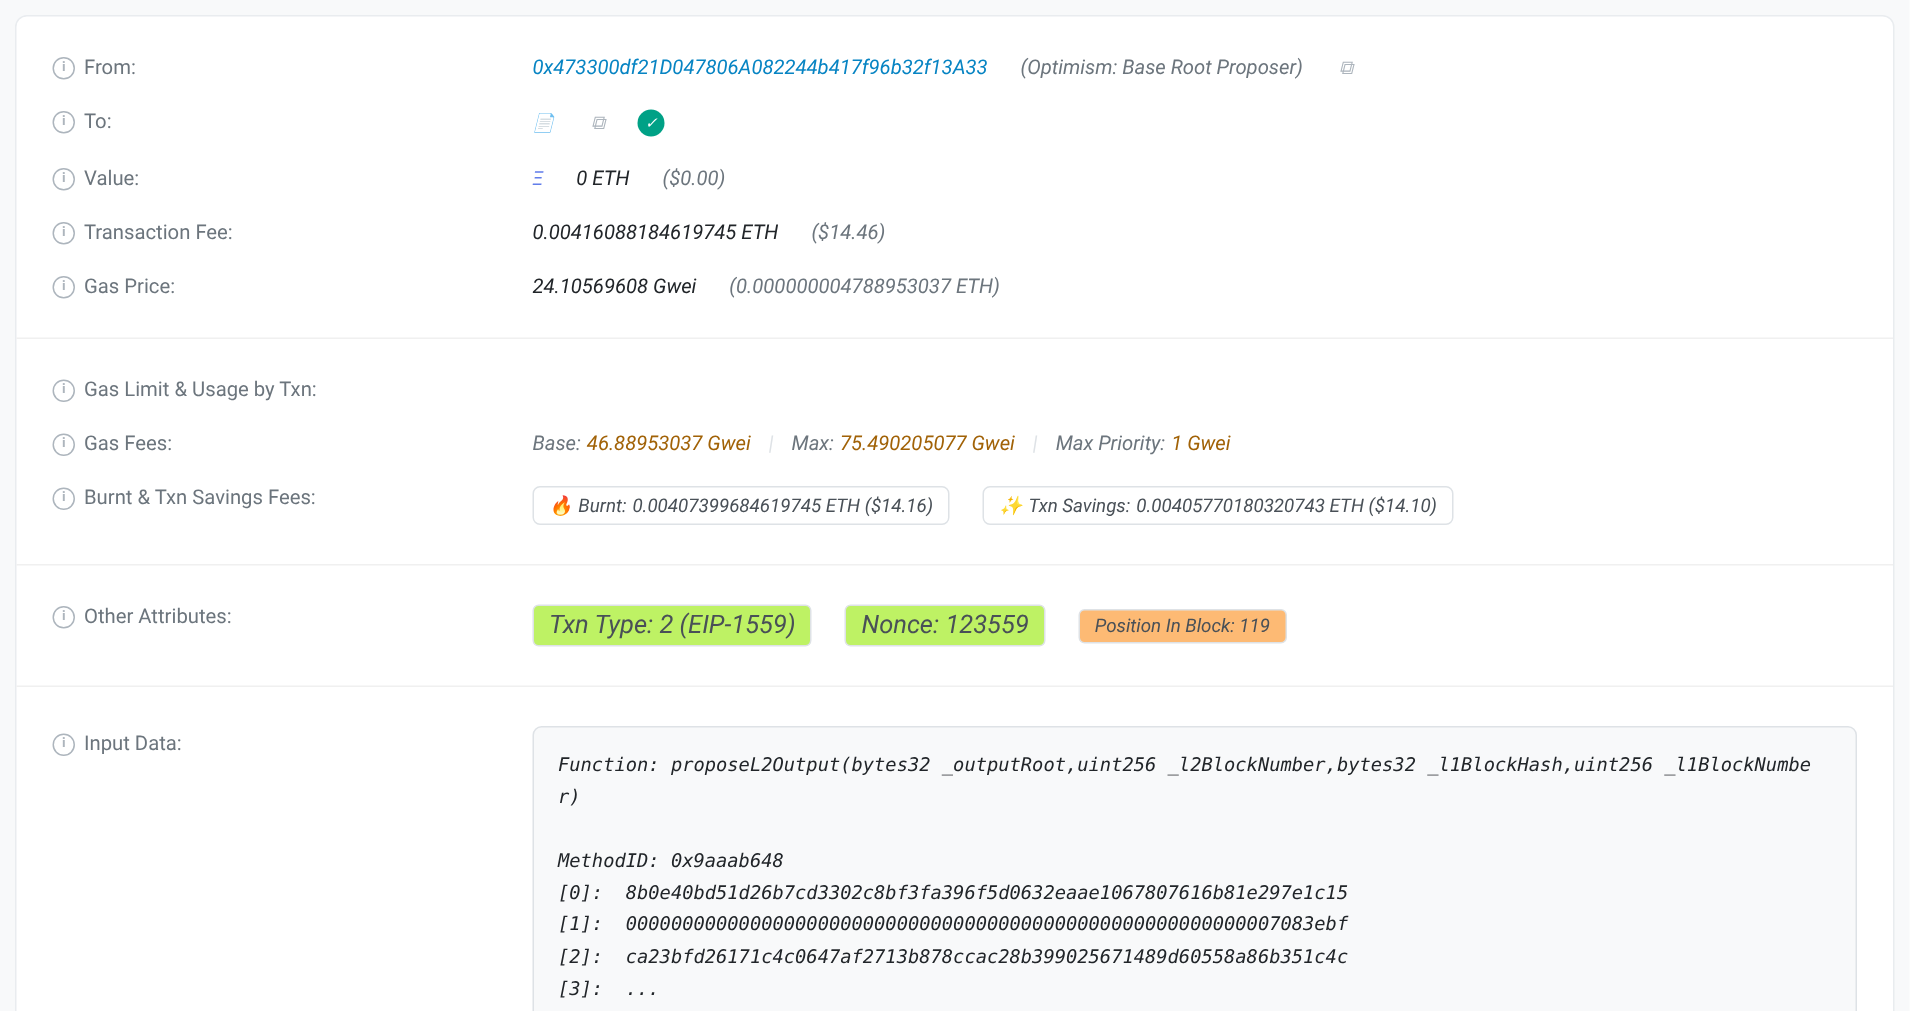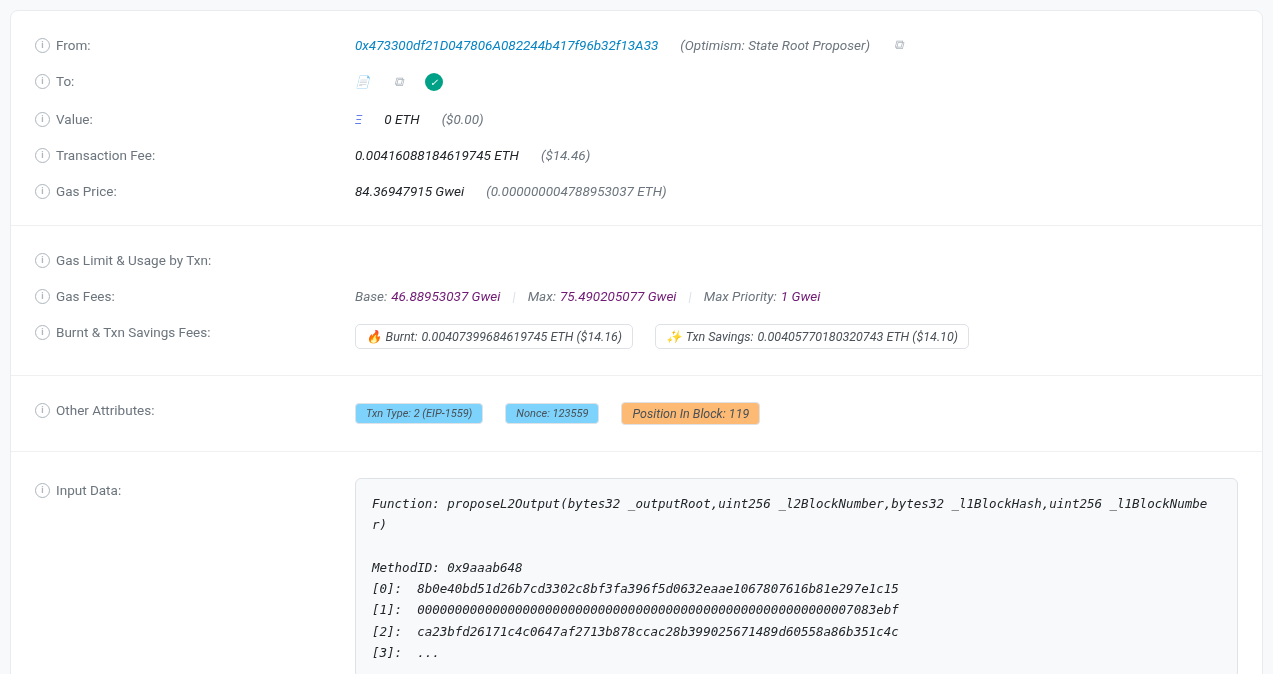--- a/index.html
+++ b/index.html
@@ -90,36 +90,36 @@
     .divider-vertical {
       color: #dee2e6;
       margin: 0 8px;
     }
     .badge {
       display: inline-flex;
       align-items: flex-end;
       padding: 3px 10px;
       border-radius: 4px;
       border: 1px solid #dee2e6;
-      font-size: 11px;
+      font-size: 17px;
       color: #495057;
-      background: #7dd3fc;
+      background: #bef264;
     }
     .gas-fees-row {
       display: flex;
       align-items: flex-start;
       gap: 4px;
       flex-wrap: wrap;
       font-size: 13.5px;
     }
     .gas-fees-label {
       color: #6c757d;
     }
     .gas-fees-value {
-      color: #701a75;
+      color: #a16207;
     }
     .burnt-badge {
       display: inline-flex;
       align-items: center;
       padding: 4px 10px;
       border-radius: 5px;
       border: 1px solid #dee2e6;
       font-size: 12.5px;
       color: #495057;
       background: #fff;
@@ -173,21 +173,21 @@
 <div class="card">
 
   <div class="section">
     <div class="row">
       <div class="row-label">
         <span class="info-icon">i</span>
         <span>From:</span>
       </div>
       <div class="row-value">
         <a class="link" href="#">0x473300df21D047806A082244b417f96b32f13A33</a>
-        <span class="text-muted">(Optimism: State Root Proposer)</span>
+        <span class="text-muted">(Optimism: Base Root Proposer)</span>
         <span class="copy-icon">⧉</span>
       </div>
     </div>
 
     <div class="row">
       <div class="row-label">
         <span class="info-icon">i</span>
         <span>To:</span>
       </div>
       <div class="row-value">
@@ -219,21 +219,21 @@
         <span class="text-muted">($14.46)</span>
       </div>
     </div>
 
     <div class="row">
       <div class="row-label">
         <span class="info-icon">i</span>
         <span>Gas Price:</span>
       </div>
       <div class="row-value">
-        <span>84.36947915 Gwei</span>
+        <span>24.10569608 Gwei</span>
         <span class="text-muted">(0.000000004788953037 ETH)</span>
       </div>
     </div>
   </div>
 
   <div class="section">
     <div class="row">
       <div class="row-label">
         <span class="info-icon">i</span>
         <span>Gas Limit &amp; Usage by Txn:</span>

